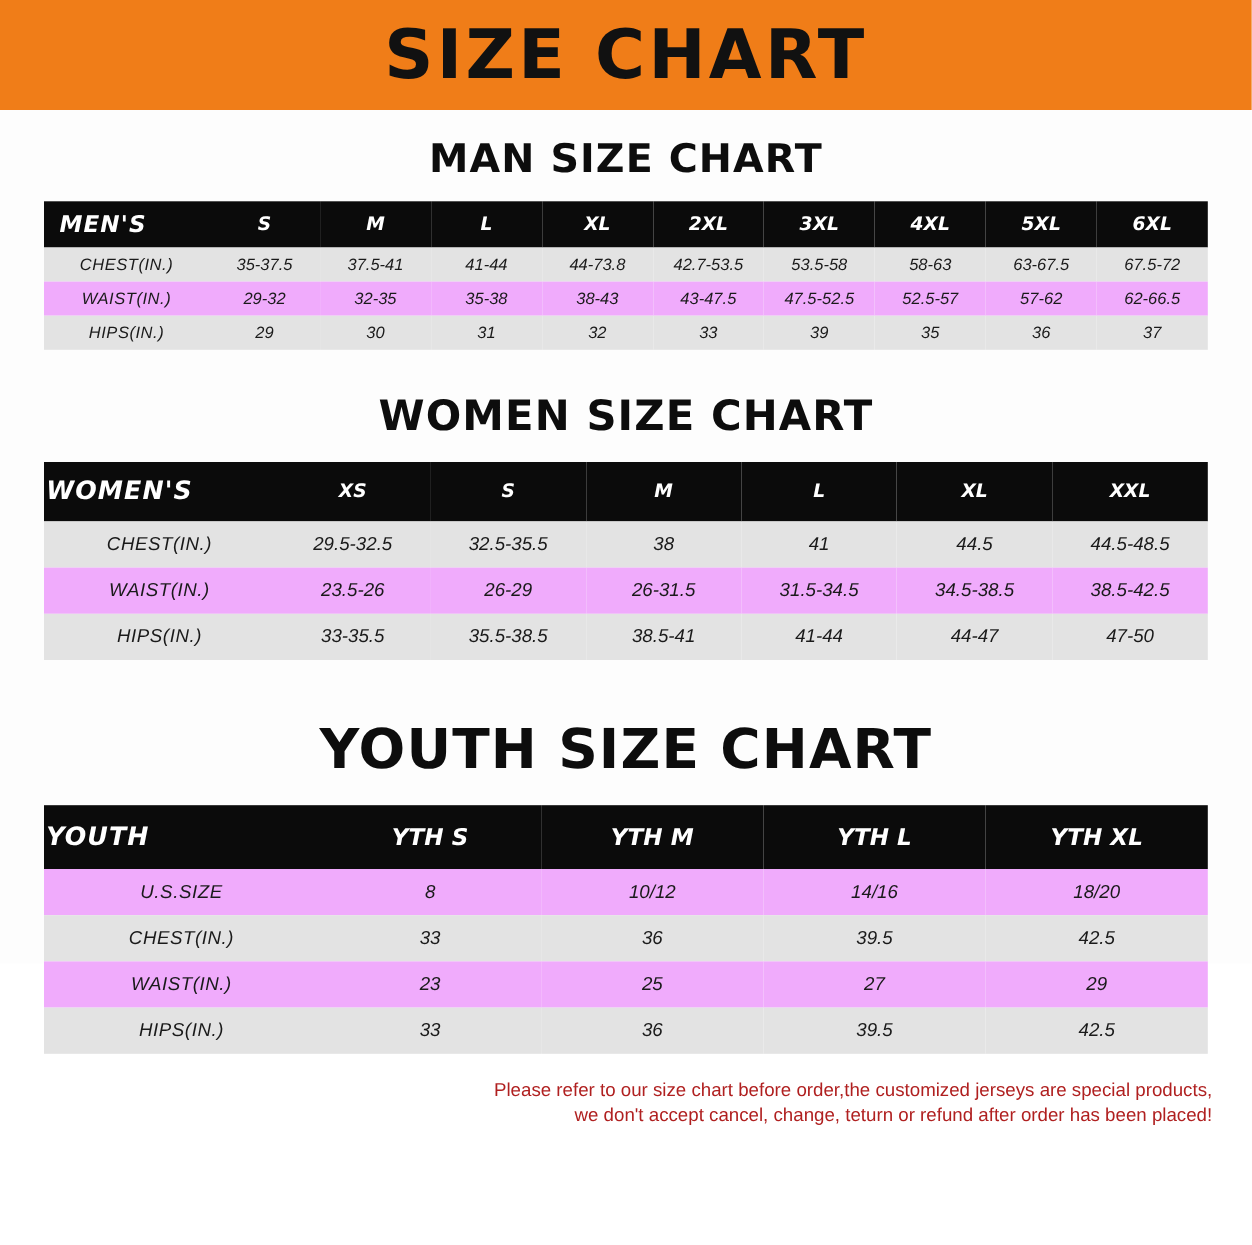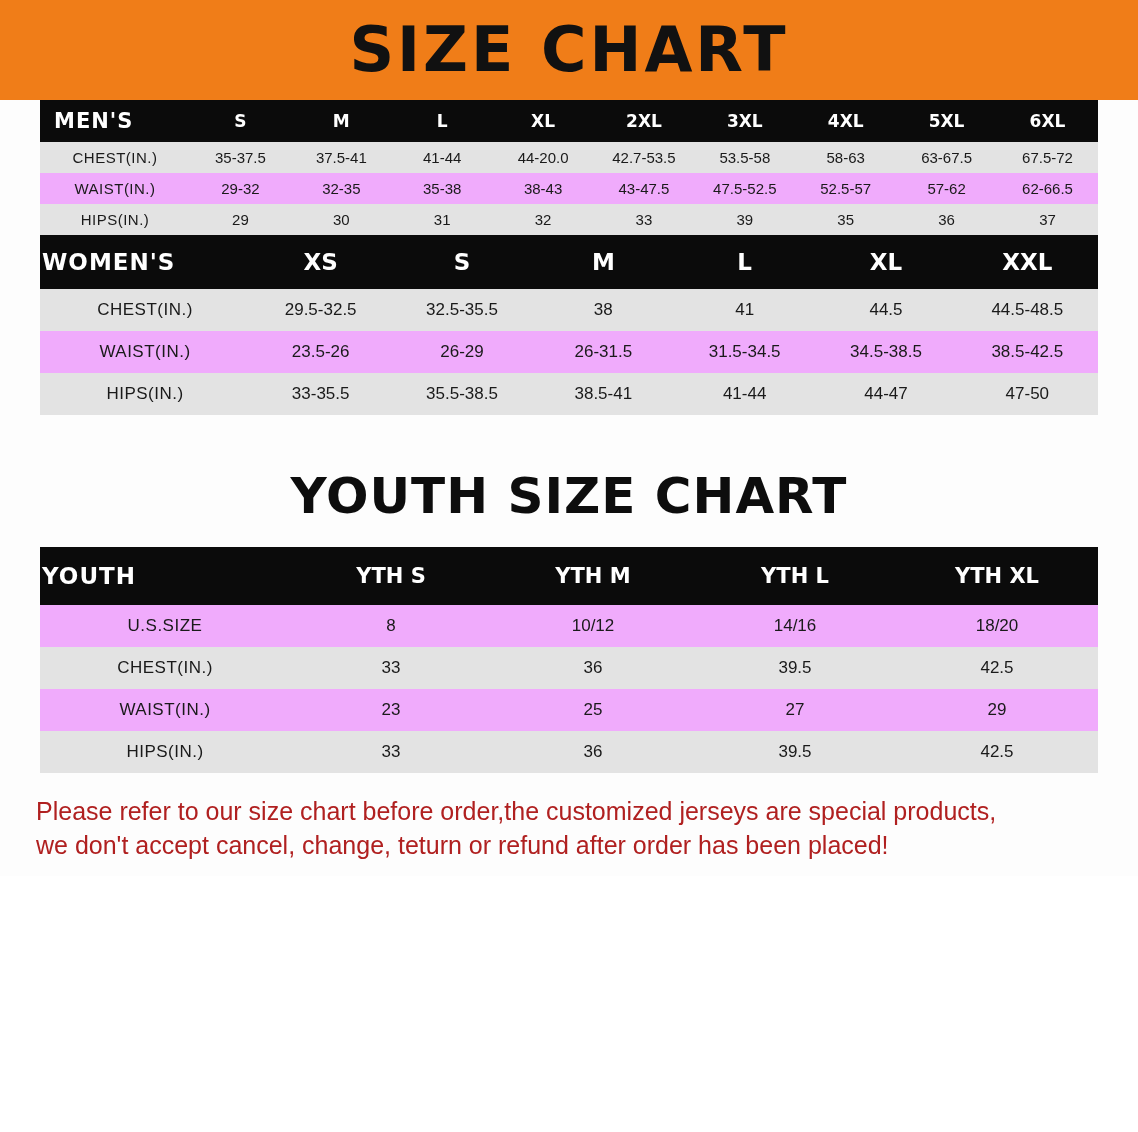--- a/index.html
+++ b/index.html
@@ -61,20 +61,21 @@
   .section-title.youth {
     font-size: 50px;
     letter-spacing: 1px;
     margin-top: 52px;
     margin-bottom: 22px;
   }
 
   
   .table-wrap {
     padding: 0 40px;
+    font-style: italic;
   }
   table.size-table {
     width: 100%;
     border-collapse: collapse;
     table-layout: fixed;
   }
   table.size-table thead tr {
     background: #0b0b0b;
     color: #ffffff;
   }
@@ -103,21 +104,21 @@
   tr.shade-b td { background: #f0abfc; }
 
   
   #men-table thead th { font-size: 17px; }
   #men-table thead th.row-label { font-size: 21px; }
   #men-table tbody td { font-size: 15px; }
   #men-table tbody td.row-label { font-size: 15px; }
   #men-table col.lbl { width: 150px; }
 
   
-  #women-table thead th { font-size: 23px; }
+  #women-table thead th { font-size: 17px; }
   #women-table thead th.row-label { font-size: 23px; }
   #women-table tbody td { font-size: 17px; }
   #women-table tbody td.row-label { font-size: 17px; }
   #women-table col.lbl { width: 210px; }
   #women-table thead th { padding: 14px 2px; }
   #women-table tbody td { padding: 11px 2px; }
 
   
   #youth-table thead th { font-size: 21px; }
   #youth-table thead th.row-label { font-size: 23px; }
@@ -125,35 +126,36 @@
   #youth-table tbody td.row-label { font-size: 17px; }
   #youth-table col.lbl { width: 250px; }
   #youth-table thead th { padding: 16px 2px; }
   #youth-table tbody td { padding: 11px 2px; }
 
   
   .note {
     margin: 22px 36px 0 36px;
     color: #b02020;
     font-family: "Liberation Sans", sans-serif;
-    font-size: 25px;
+    font-size: 17px;
     line-height: 1.35;
-    text-align: left;
+    text-align: right;
   }
   .note .line { display: block; }
 </style>
 </head>
 <body>
 
 <div class="page">
 
   <div class="banner">
     <div class="banner-title">SIZE CHART</div>
   </div>
 
+  <div class="section-title man">MAN SIZE CHART</div>
   <div class="table-wrap">
     <table class="size-table" id="men-table">
       <colgroup>
           <col class="lbl">
           <col>
           <col>
           <col>
           <col>
           <col>
           <col>
@@ -174,21 +176,21 @@
           <th>5XL</th>
           <th>6XL</th>
         </tr>
       </thead>
       <tbody>
         <tr class="shade-a">
           <td class="row-label">CHEST(IN.)</td>
           <td>35-37.5</td>
           <td>37.5-41</td>
           <td>41-44</td>
-          <td>44-20.0</td>
+          <td>44-73.8</td>
           <td>42.7-53.5</td>
           <td>53.5-58</td>
           <td>58-63</td>
           <td>63-67.5</td>
           <td>67.5-72</td>
         </tr>
         <tr class="shade-b">
           <td class="row-label">WAIST(IN.)</td>
           <td>29-32</td>
           <td>32-35</td>
@@ -209,20 +211,21 @@
           <td>33</td>
           <td>39</td>
           <td>35</td>
           <td>36</td>
           <td>37</td>
         </tr>
       </tbody>
     </table>
   </div>
 
+  <div class="section-title women">WOMEN SIZE CHART</div>
   <div class="table-wrap">
     <table class="size-table" id="women-table">
       <colgroup>
           <col class="lbl">
           <col>
           <col>
           <col>
           <col>
           <col>
           <col>

